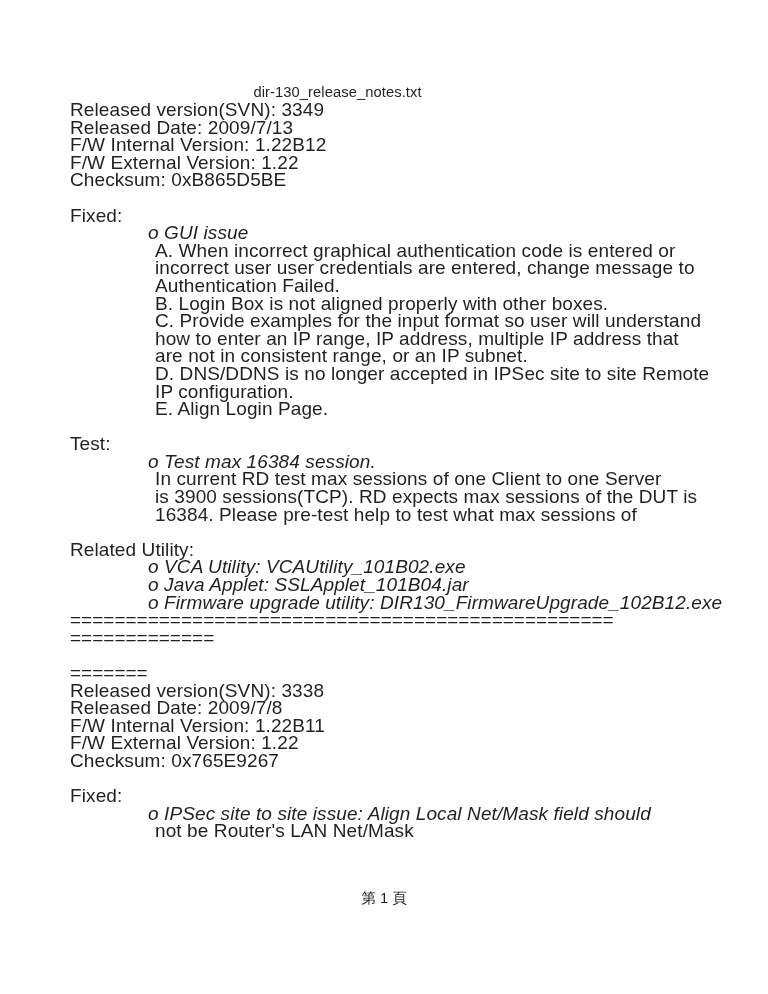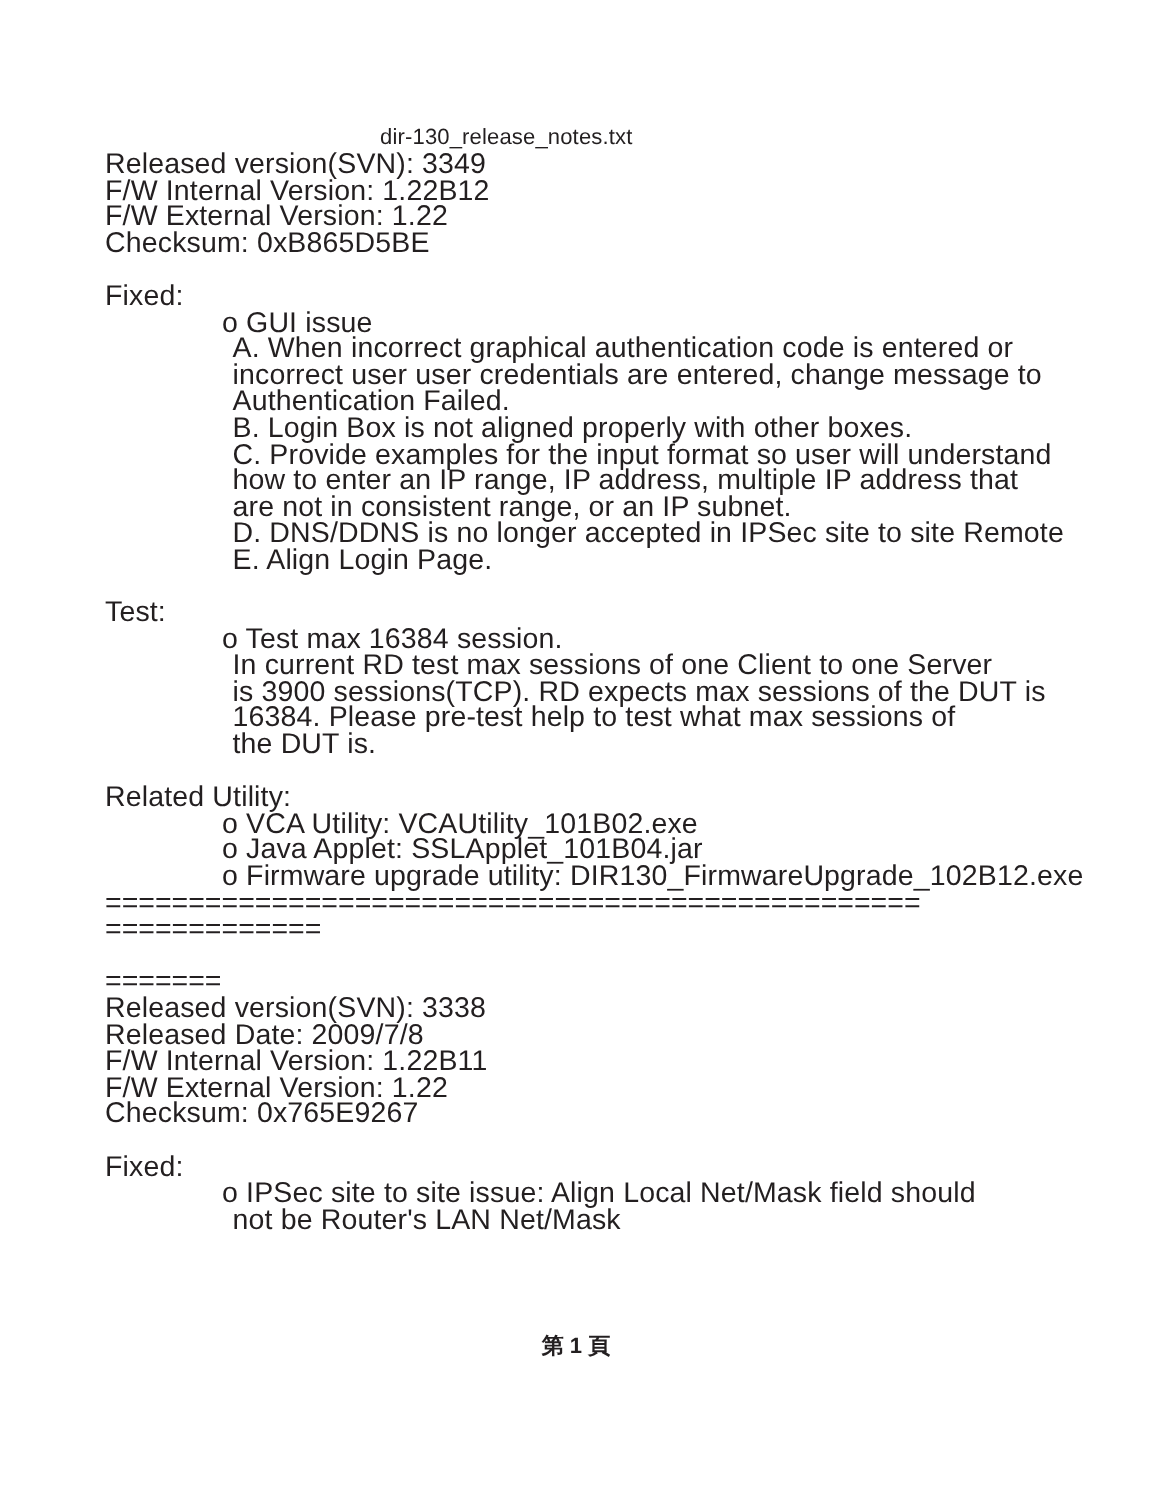--- a/index.html
+++ b/index.html
@@ -44,71 +44,71 @@
   }
   .line {
     font-size: 19px;
     line-height: 17.6px;
     letter-spacing: 0.1px;
     white-space: pre;
     min-height: 17.6px;
   }
   
   .ind-0 { padding-left: 0px; }
-  .ind-1 { padding-left: 78px; }   
+  .ind-1 { padding-left: 78px; font-style: italic; }   
   .ind-2 { padding-left: 85px; }   
   .blank { height: 17.6px; }
   
   .rule {
     letter-spacing: 0px;
   }
   
   .footer {
     position: absolute;
     top: 890px;
     left: 0;
     width: 768px;
     text-align: center;
     font-size: 14.7px;
     line-height: 17.6px;
     white-space: pre;
-    font-weight: bold;
   }
 </style>
 </head>
 <body>
 
 <div class="page">
 
   <div class="doc-title">dir-130_release_notes.txt</div>
 
   <div class="body-text">
       <div class="line ind-0">Released version(SVN): 3349</div>
+      <div class="line ind-0">Released Date: 2009/7/13</div>
       <div class="line ind-0">F/W Internal Version: 1.22B12</div>
       <div class="line ind-0">F/W External Version: 1.22</div>
       <div class="line ind-0">Checksum: 0xB865D5BE</div>
       <div class="line ind-0 blank"></div>
       <div class="line ind-0">Fixed:</div>
       <div class="line ind-1">o GUI issue</div>
       <div class="line ind-2">A. When incorrect graphical authentication code is entered or</div>
       <div class="line ind-2">incorrect user user credentials are entered, change message to</div>
       <div class="line ind-2">Authentication Failed.</div>
       <div class="line ind-2">B. Login Box is not aligned properly with other boxes.</div>
       <div class="line ind-2">C. Provide examples for the input format so user will understand</div>
       <div class="line ind-2">how to enter an IP range, IP address, multiple IP address that</div>
       <div class="line ind-2">are not in consistent range, or an IP subnet.</div>
       <div class="line ind-2">D. DNS/DDNS is no longer accepted in IPSec site to site Remote</div>
+      <div class="line ind-2">IP configuration.</div>
       <div class="line ind-2">E. Align Login Page.</div>
       <div class="line ind-0 blank"></div>
       <div class="line ind-0">Test:</div>
       <div class="line ind-1">o Test max 16384 session.</div>
       <div class="line ind-2">In current RD test max sessions of one Client to one Server</div>
       <div class="line ind-2">is 3900 sessions(TCP). RD expects max sessions of the DUT is</div>
       <div class="line ind-2">16384. Please pre-test help to test what max sessions of</div>
-      <div class="line ind-2">the DUT is.</div>
       <div class="line ind-0 blank"></div>
       <div class="line ind-0">Related Utility:</div>
       <div class="line ind-1">o VCA Utility: VCAUtility_101B02.exe</div>
       <div class="line ind-1">o Java Applet: SSLApplet_101B04.jar</div>
       <div class="line ind-1">o Firmware upgrade utility: DIR130_FirmwareUpgrade_102B12.exe</div>
       <div class="line ind-0 rule">=================================================</div>
       <div class="line ind-0 rule">=============</div>
       <div class="line ind-0 blank"></div>
       <div class="line ind-0 rule">=======</div>
       <div class="line ind-0">Released version(SVN): 3338</div>

